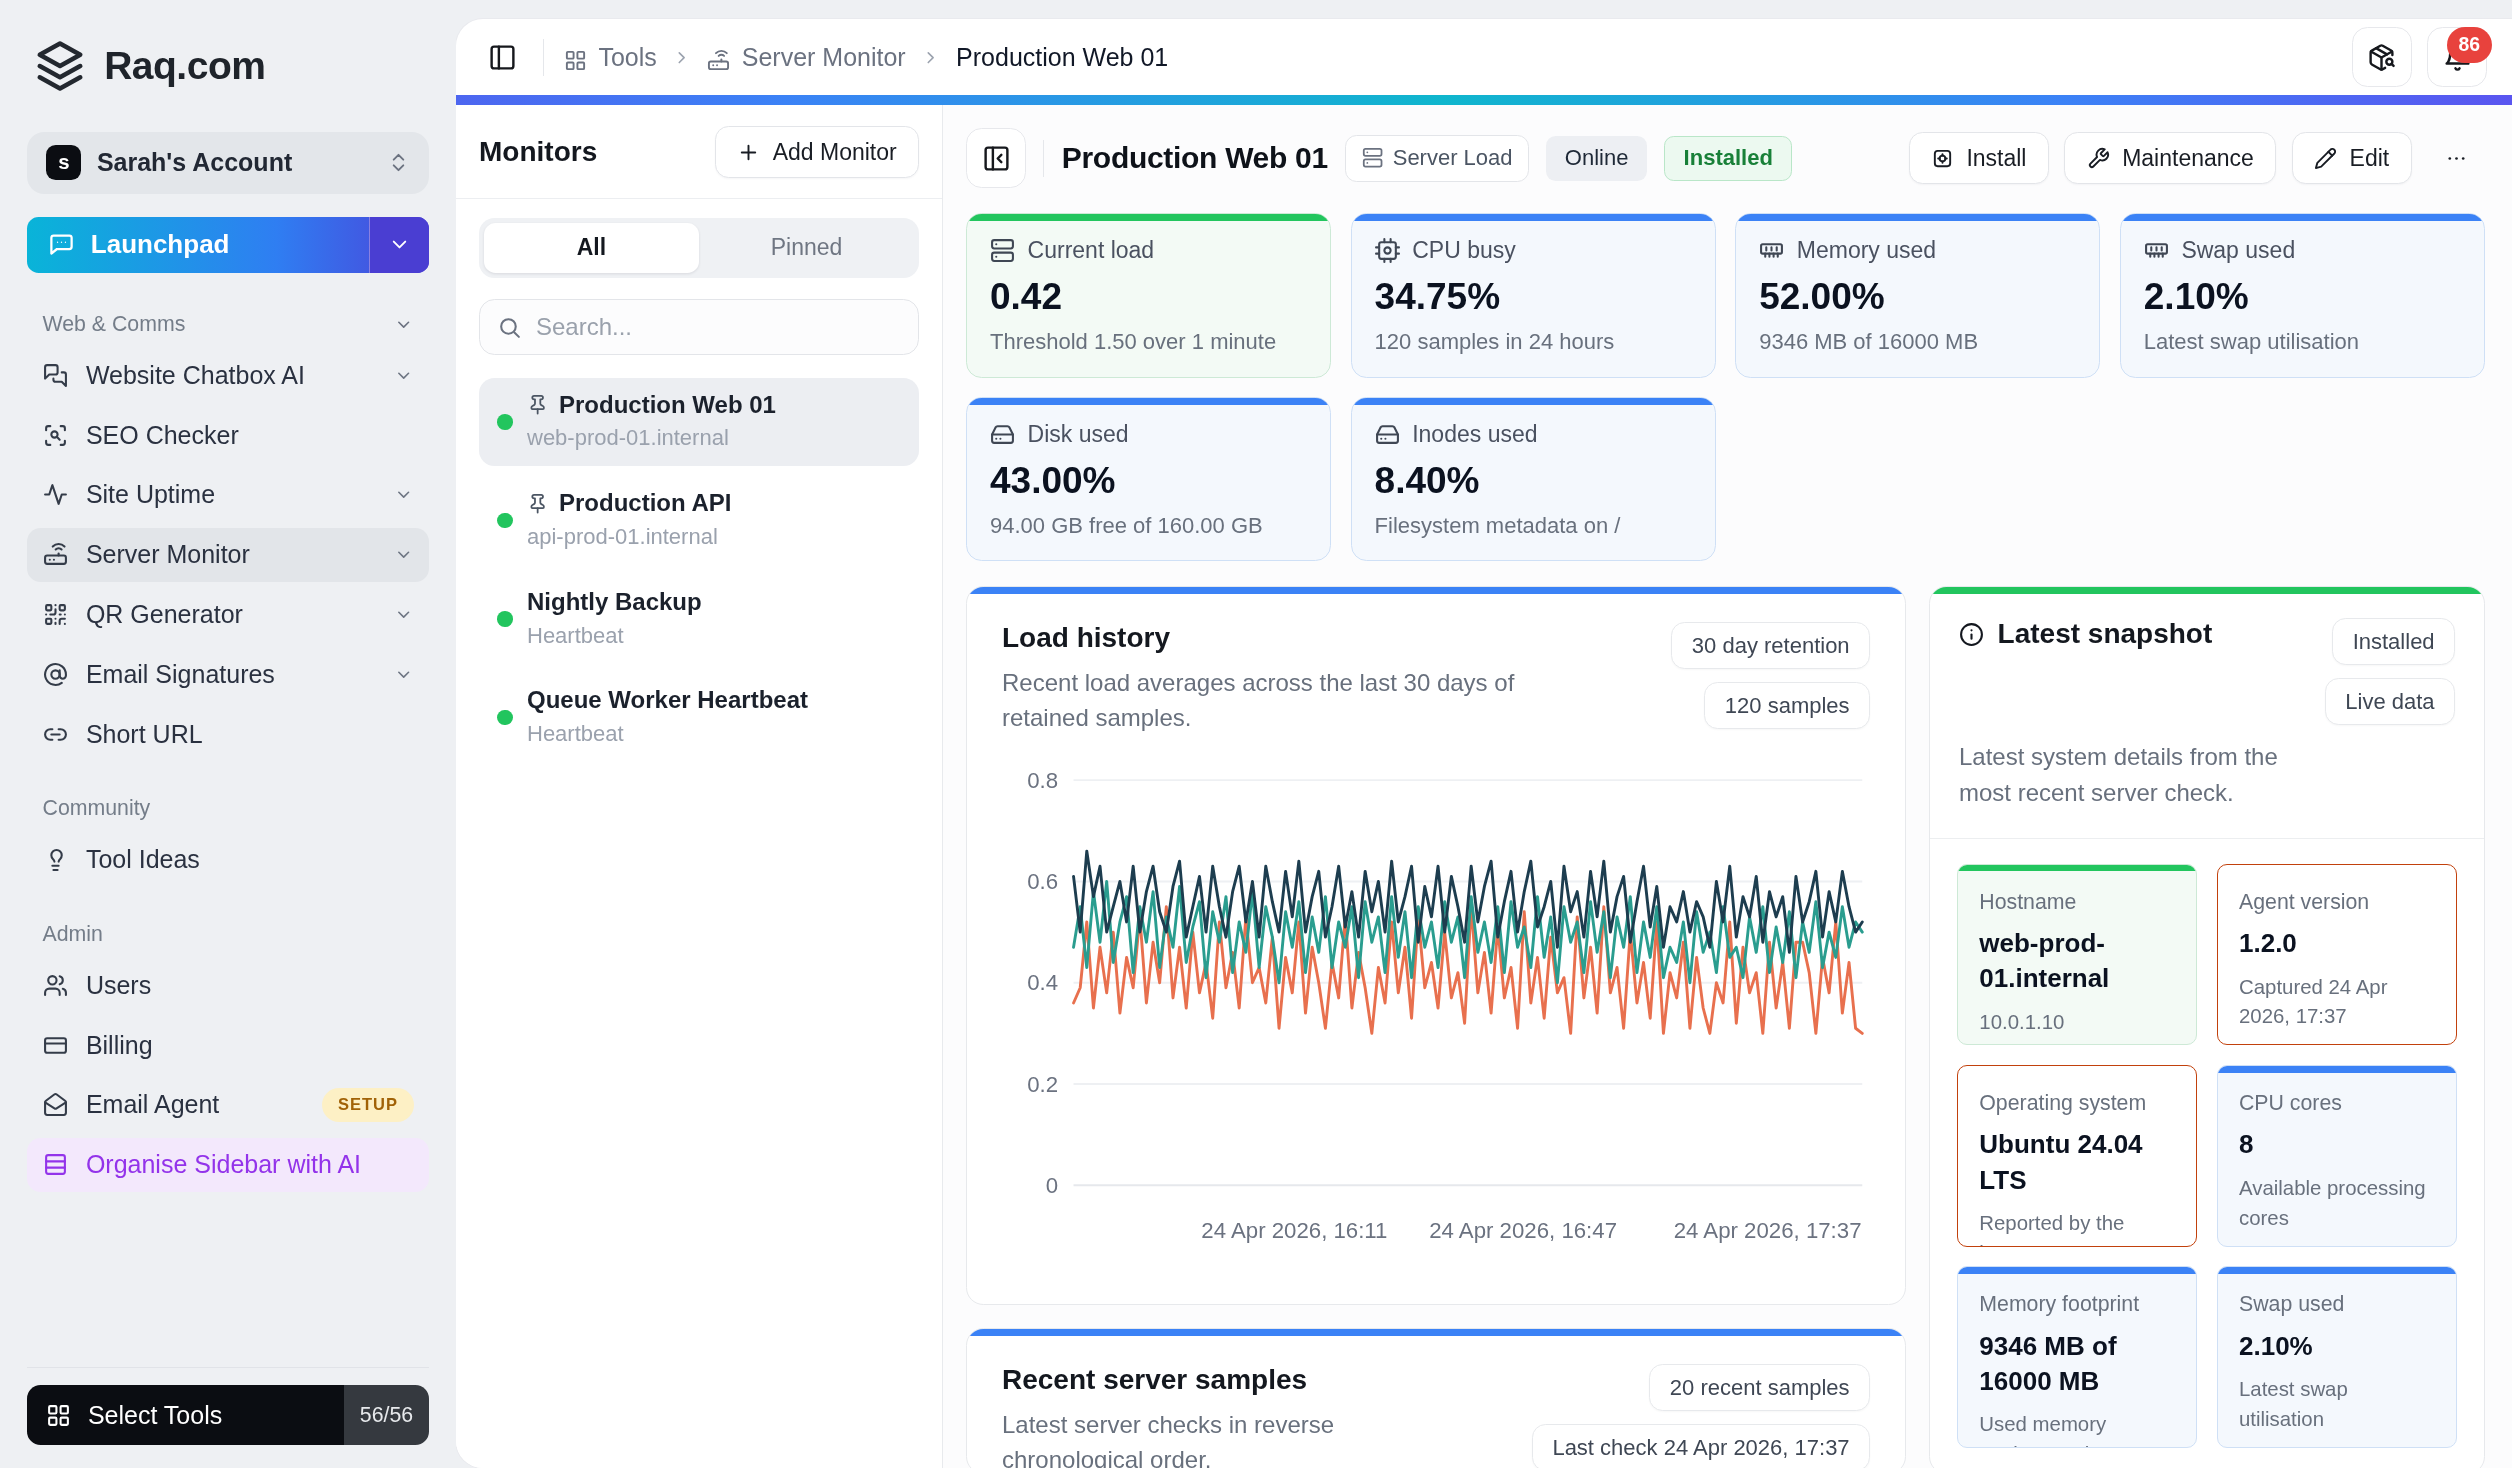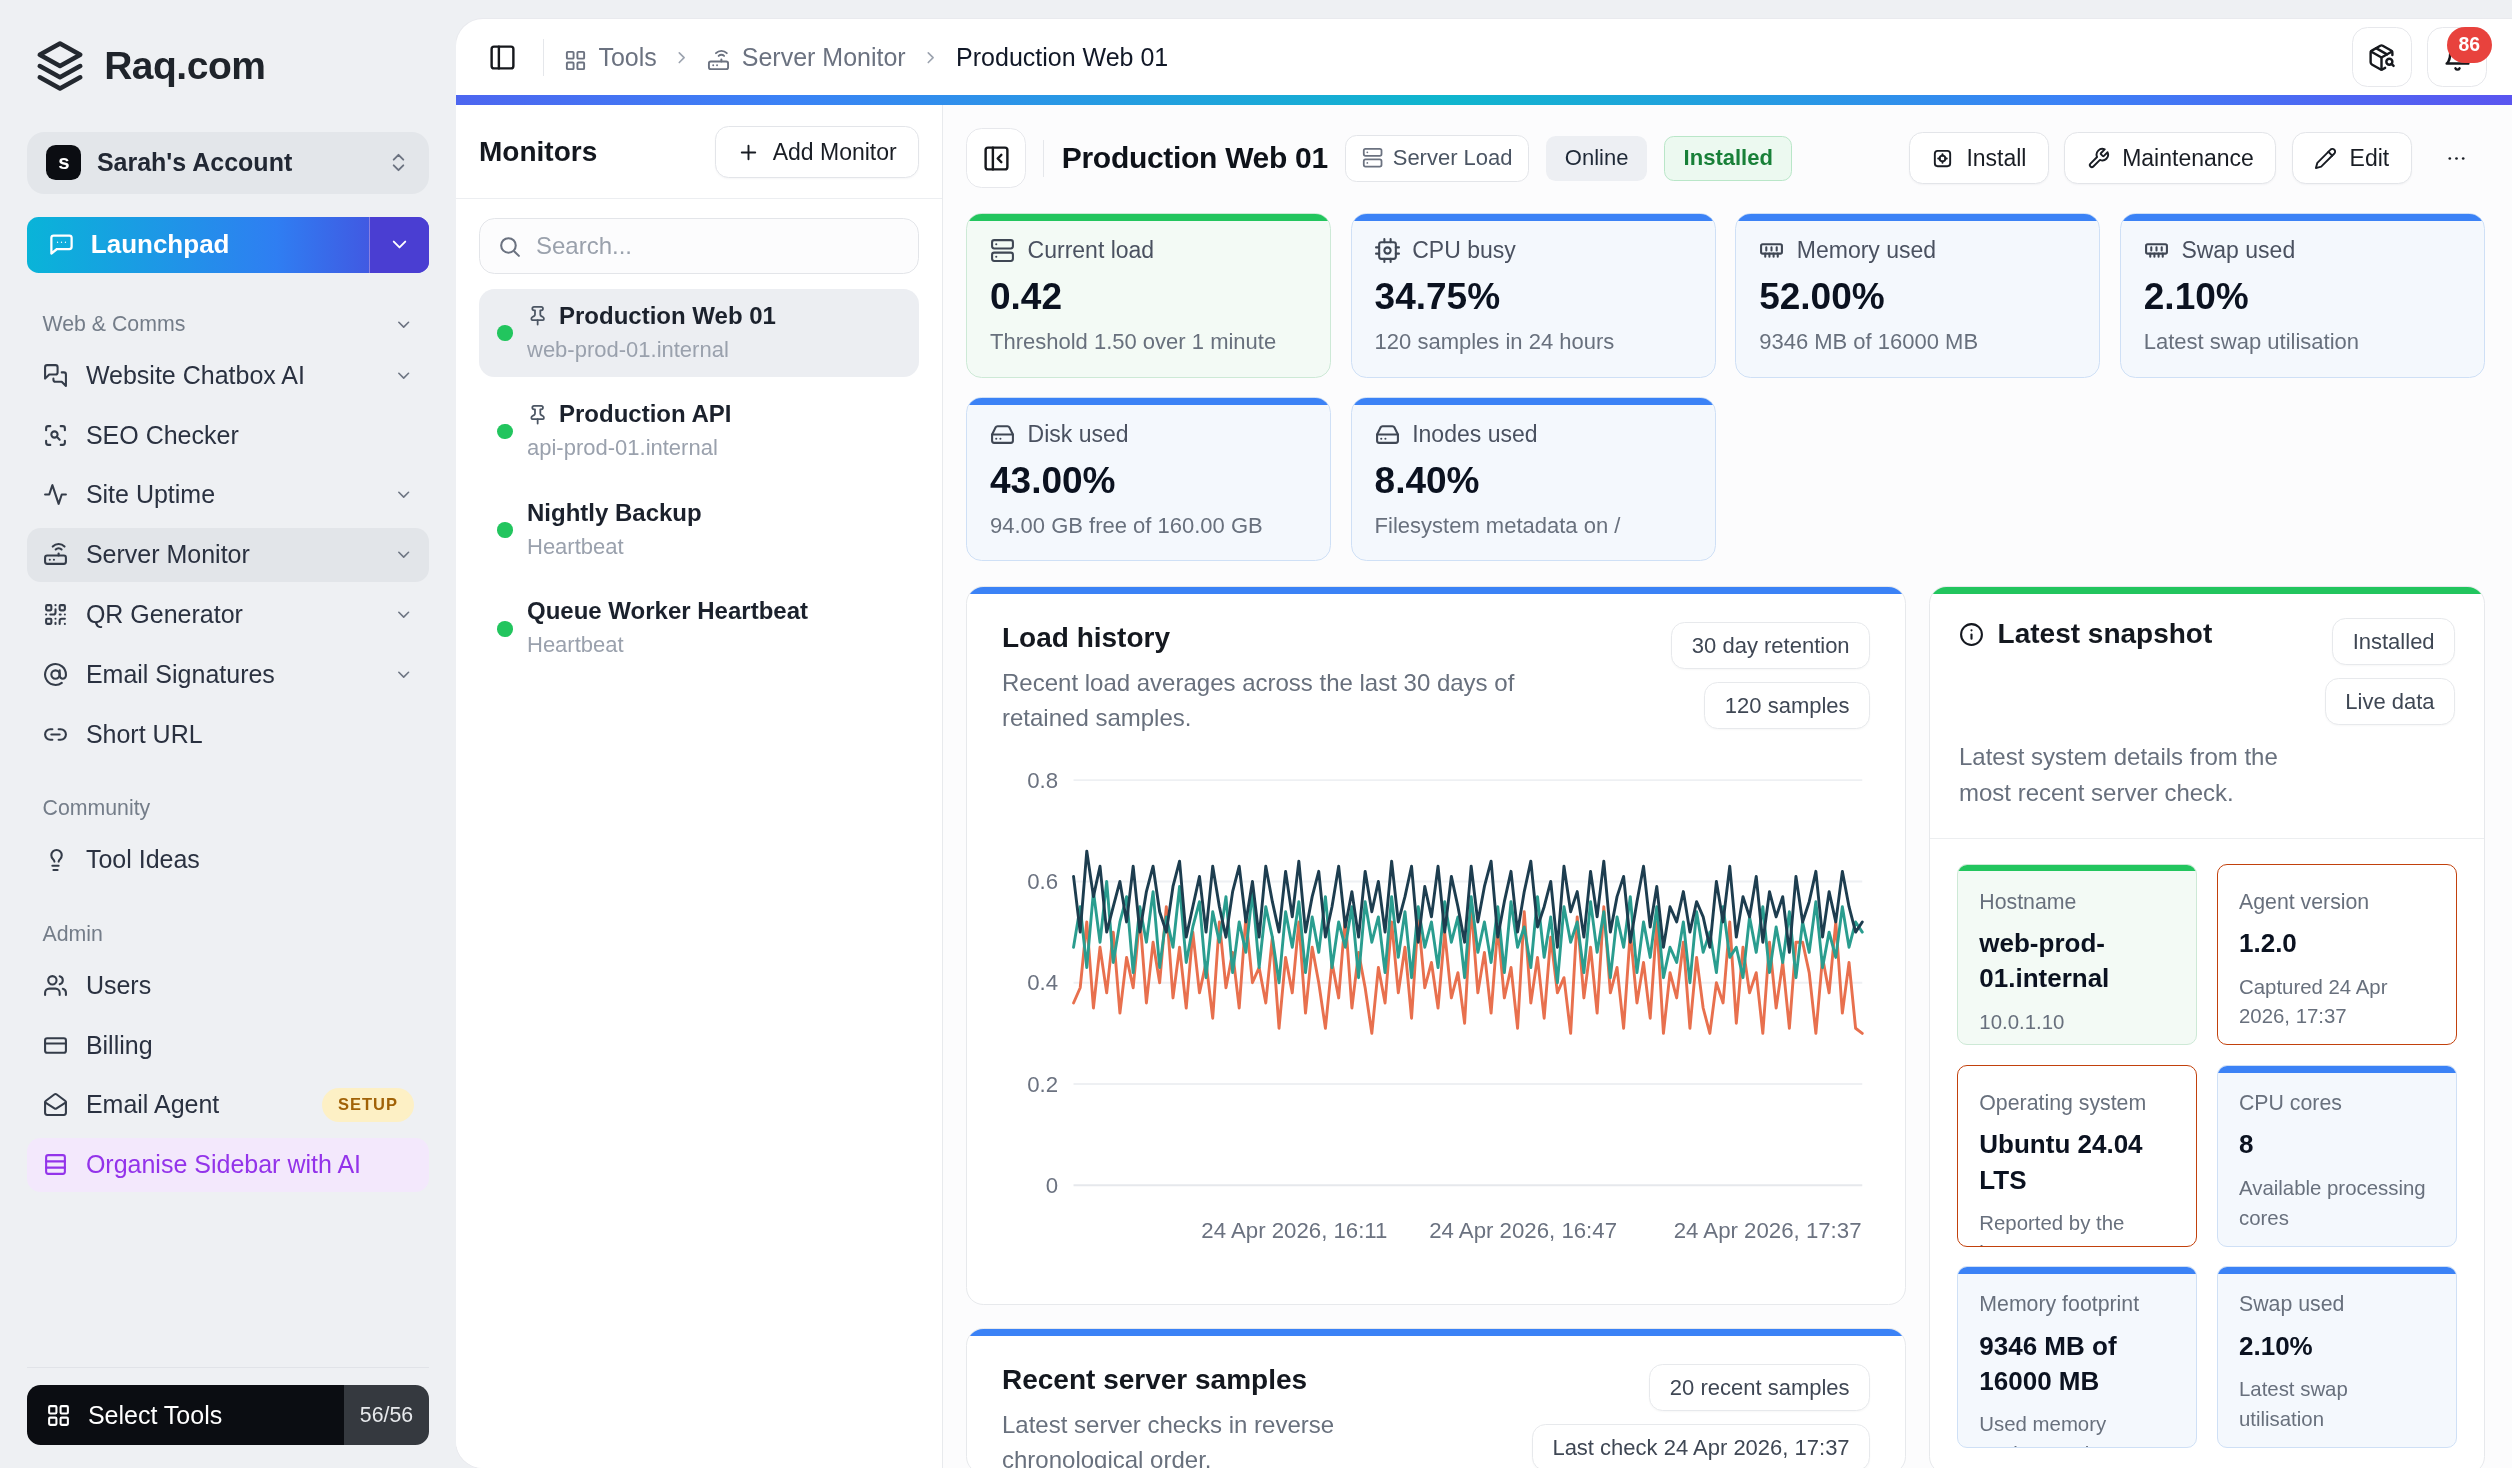--- a/index.html
+++ b/index.html
@@ -123,21 +123,21 @@
     display:inline-flex; align-items:center; gap:12.6px; padding:0 21.3px;
     font-size:23px; font-weight:500; color:#191d24; cursor:pointer;
     font-family:inherit; box-shadow:0 1px 1.9px rgba(16,24,40,0.04);text-align:center;
   }
   .mon-divider { height:1px; background:#eceef1; margin:0 -23px 19.4px; }
   .tabs { background:#eff1f4; border-radius:15.5px; padding:4.8px; display:flex; margin-bottom:21.3px; }
   .tab { flex:1; height:50px; border-radius:11.6px; display:flex; align-items:center; justify-content:center;
     font-size:23px; color:#6f7682; cursor:pointer; }
   .tab.active { background:#fff; color:#14181f; font-weight:600; box-shadow:0 1px 2.9px rgba(16,24,40,0.10); }
   .search { height:56px; border-radius:15.5px; border:1px solid #e3e5e9; background:#fcfcfd;
-    display:flex; align-items:center; gap:13.6px; padding:0 17.4px; margin-bottom:15px; }
+    display:flex; align-items:center; gap:13.6px; padding:0 17.4px; margin-bottom:23px; }
   .search-input { border:none; outline:none; background:transparent; flex:1; font-size:24px;
     color:#374151; font-family:inherit; }
   .search-input::placeholder { color:#9aa1ac; }
   .mon-list { display:flex; flex-direction:column; gap:10.7px; }
   .mon-item { position:relative; border-radius:15.5px; padding:12.6px 17.4px 14.5px 48px; cursor:pointer; }
   .mon-item.active { background:#eceef2; }
   .mon-dot { position:absolute; left:18.4px; top:50%; margin-top:-7.8px; width:15.5px; height:15.5px; border-radius:50%; }
   .mon-line1 { display:flex; align-items:center; gap:10.7px; }
   .mon-pin { color:#4b5563; }
   .mon-name { font-size:24px; font-weight:600; color:#1b212c; }
@@ -545,20 +545,24 @@
             <span class="ic ic-24">
                 <svg viewBox="0 0 24 24" fill="none" stroke="currentColor" stroke-width="2" stroke-linecap="round" stroke-linejoin="round">
                   <path d="M12 5v14"></path>
                   <path d="M5 12h14"></path>
                 </svg>
               </span>
             <span>Add Monitor</span>
           </button>
         </div>
         <div class="mon-divider"></div>
+        <div class="tabs">
+          <div class="tab active">All</div>
+          <div class="tab">Pinned</div>
+        </div>
         <div class="search">
           <span class="ic ic-26 muted">
               <svg viewBox="0 0 24 24" fill="none" stroke="currentColor" stroke-width="2" stroke-linecap="round" stroke-linejoin="round">
                 <circle cx="11" cy="11" r="7"></circle>
                 <path d="m21 21-4.3-4.3"></path>
               </svg>
             </span>
           <input class="search-input" placeholder="Search..." style="">
         </div>
         <div class="mon-list">

